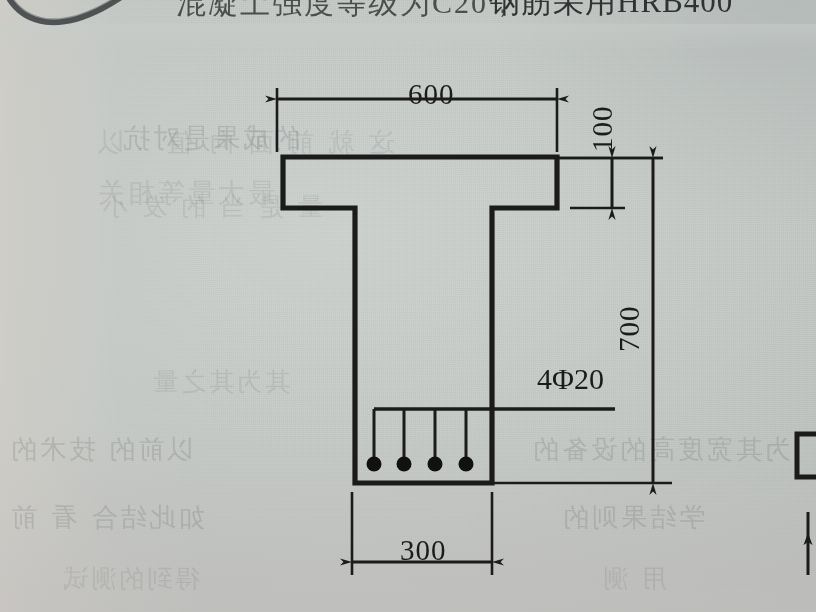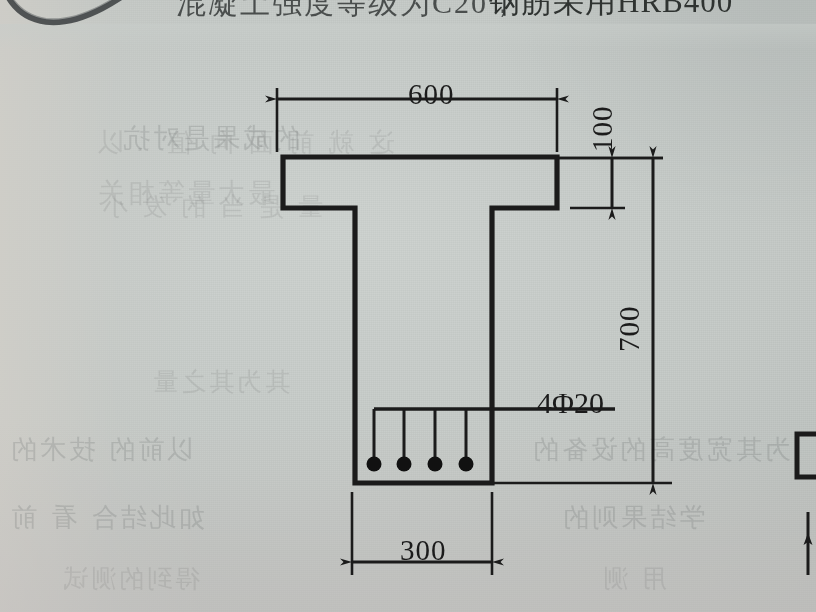--- a/index.html
+++ b/index.html
@@ -195,21 +195,21 @@
   </svg>
 
   <div class="dim-label" id="label-600" style="left:408px; top:68px;margin-top:10px;">600</div>
 
   <div class="dim-label rot" id="label-100" style="left:586px; top:152px;">100</div>
 
   <div class="dim-label rot" id="label-700" style="left:613px; top:352px;">700</div>
 
   <div class="dim-label" id="label-300" style="left:400px; top:534px;">300</div>
 
-  <div class="dim-label" id="label-rebar" style="left:537px; top:386px;">4Φ20</div>
+  <div class="dim-label" id="label-rebar" style="left:537px; top:362px;">4Φ20</div>
 
   <svg id="right-fragment" width="30" height="612" viewBox="0 0 30 612">
     <path d="M 30 434 L 11 434 L 11 477 L 30 477" fill="none" stroke="#1b1b1b" stroke-width="5"></path>
     <line x1="22" y1="512" x2="22" y2="575" stroke="#1b1b1b" stroke-width="3"></line>
     <path d="M 22 533 L 17.5 545 L 22 542 L 26.5 545 Z" fill="#1b1b1b"></path>
   </svg>
 
 </div>
 
 </body></html>

